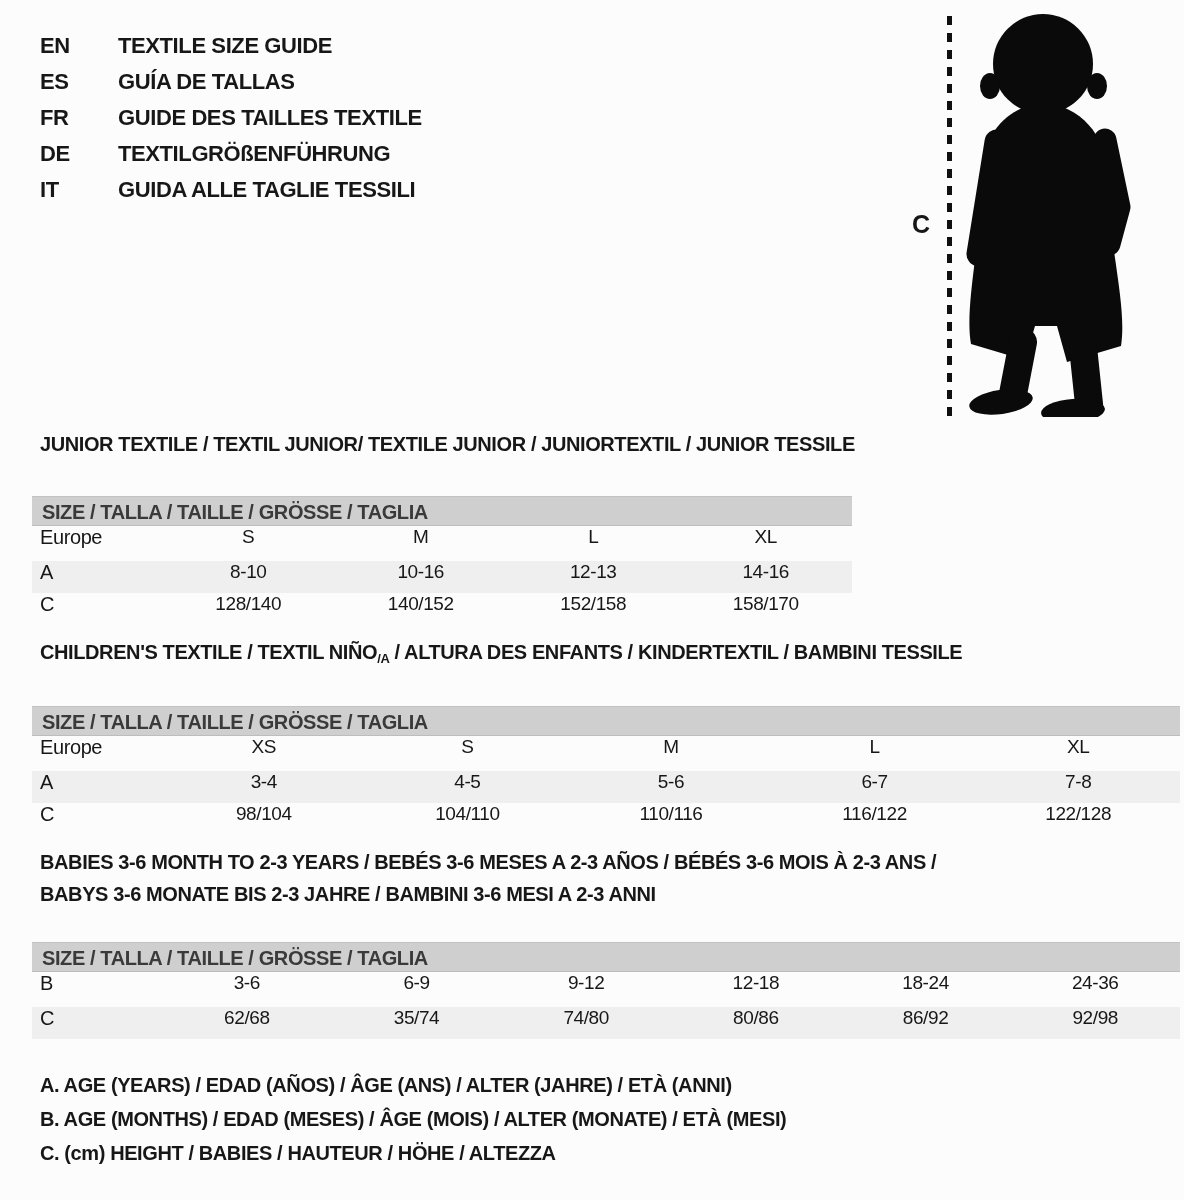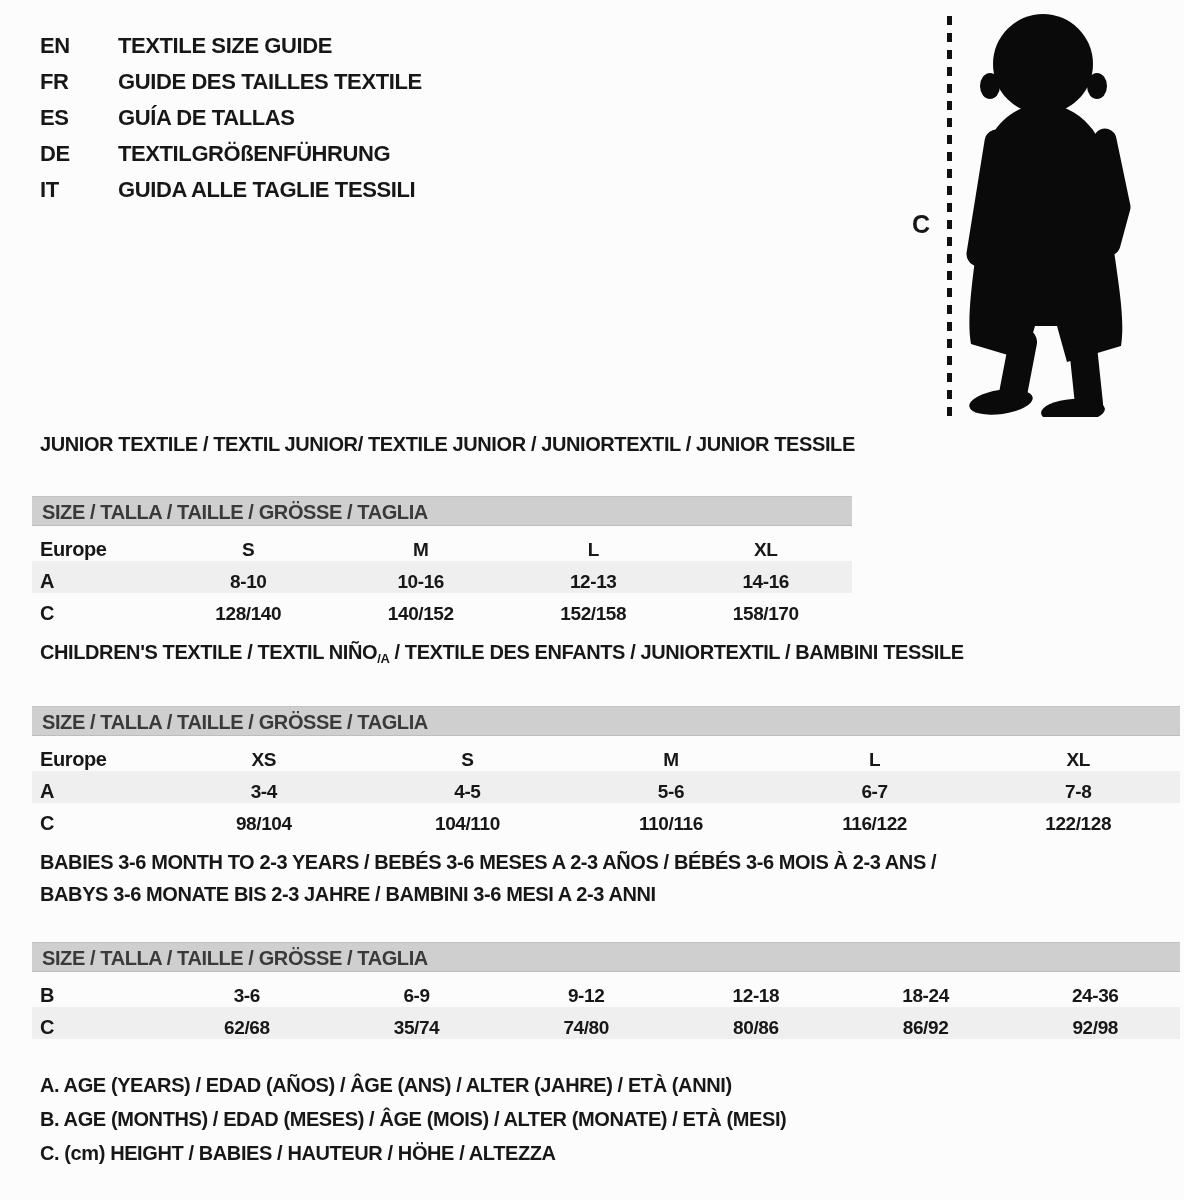--- a/index.html
+++ b/index.html
@@ -26,21 +26,21 @@
   
   .sec-heading{position:absolute;left:40px;font-weight:700;font-size:20px;white-space:nowrap;}
   .sub-a{font-size:13px;vertical-align:-4px;font-weight:700;}
   
   .size-table{position:absolute;left:32px;}
   .bar{
     background:#cfcfcf;border-top:1px solid #c2c2c2;border-bottom:1px solid #bdbdbd;
     height:30px;line-height:30px;padding-left:10px;
     font-weight:700;font-size:20px;color:#3a3a3a;box-sizing:border-box;margin-top:16px;
   }
-  .trow{display:flex;align-items:flex-end;font-weight:700;}
+  .trow{display:flex;align-items:flex-start;font-weight:400;}
   .trow .lbl{width:130px;padding-left:8px;box-sizing:border-box;font-size:20px;}
   .trow .val{flex:1;text-align:center;font-size:19px;}
   .row-europe{height:35px;font-size:20px;}
   .row-shade{background:#efefef;}
   .row-plain{background:transparent;}
   .row-data{height:32px;}
   
   .legend{position:absolute;left:40px;top:1068px;}
   .legend div{height:34px;line-height:34px;font-weight:700;font-size:20px;white-space:nowrap;}
 </style>
@@ -48,26 +48,26 @@
 <body>
 
 <div class="canvas">
 
   <div class="lang-list">
     <div class="lang-row">
       <span class="lang-code">EN</span>
       <span class="lang-title">TEXTILE SIZE GUIDE</span>
     </div>
     <div class="lang-row">
+      <span class="lang-code">ES</span>
+      <span class="lang-title">GUÍA DE TALLAS</span>
+    </div>
+    <div class="lang-row">
       <span class="lang-code">FR</span>
       <span class="lang-title">GUIDE DES TAILLES TEXTILE</span>
-    </div>
-    <div class="lang-row">
-      <span class="lang-code">ES</span>
-      <span class="lang-title">GUÍA DE TALLAS</span>
     </div>
     <div class="lang-row">
       <span class="lang-code">DE</span>
       <span class="lang-title">TEXTILGRÖßENFÜHRUNG</span>
     </div>
     <div class="lang-row">
       <span class="lang-code">IT</span>
       <span class="lang-title">GUIDA ALLE TAGLIE TESSILI</span>
     </div>
   </div>
@@ -110,21 +110,21 @@
     <div class="trow row-data row-plain">
       <span class="lbl">C</span>
       <span class="val">128/140</span>
       <span class="val">140/152</span>
       <span class="val">152/158</span>
       <span class="val">158/170</span>
     </div>
   </div>
 
   <div class="sec-heading" style="top:641px;">
-    <span>CHILDREN'S TEXTILE / TEXTIL NIÑO</span><span class="sub-a">/A</span><span> / TEXTILE DES ENFANTS / JUNIORTEXTIL / BAMBINI TESSILE</span>
+    <span>CHILDREN'S TEXTILE / TEXTIL NIÑO</span><span class="sub-a">/A</span><span> / ALTURA DES ENFANTS / KINDERTEXTIL / BAMBINI TESSILE</span>
   </div>
   <div class="size-table" style="top:690px;width:1148px;">
     <div class="bar">SIZE / TALLA / TAILLE / GRÖSSE / TAGLIA</div>
     <div class="trow row-europe row-plain">
       <span class="lbl">Europe</span>
       <span class="val">XS</span>
       <span class="val">S</span>
       <span class="val">M</span>
       <span class="val">L</span>
       <span class="val">XL</span>

